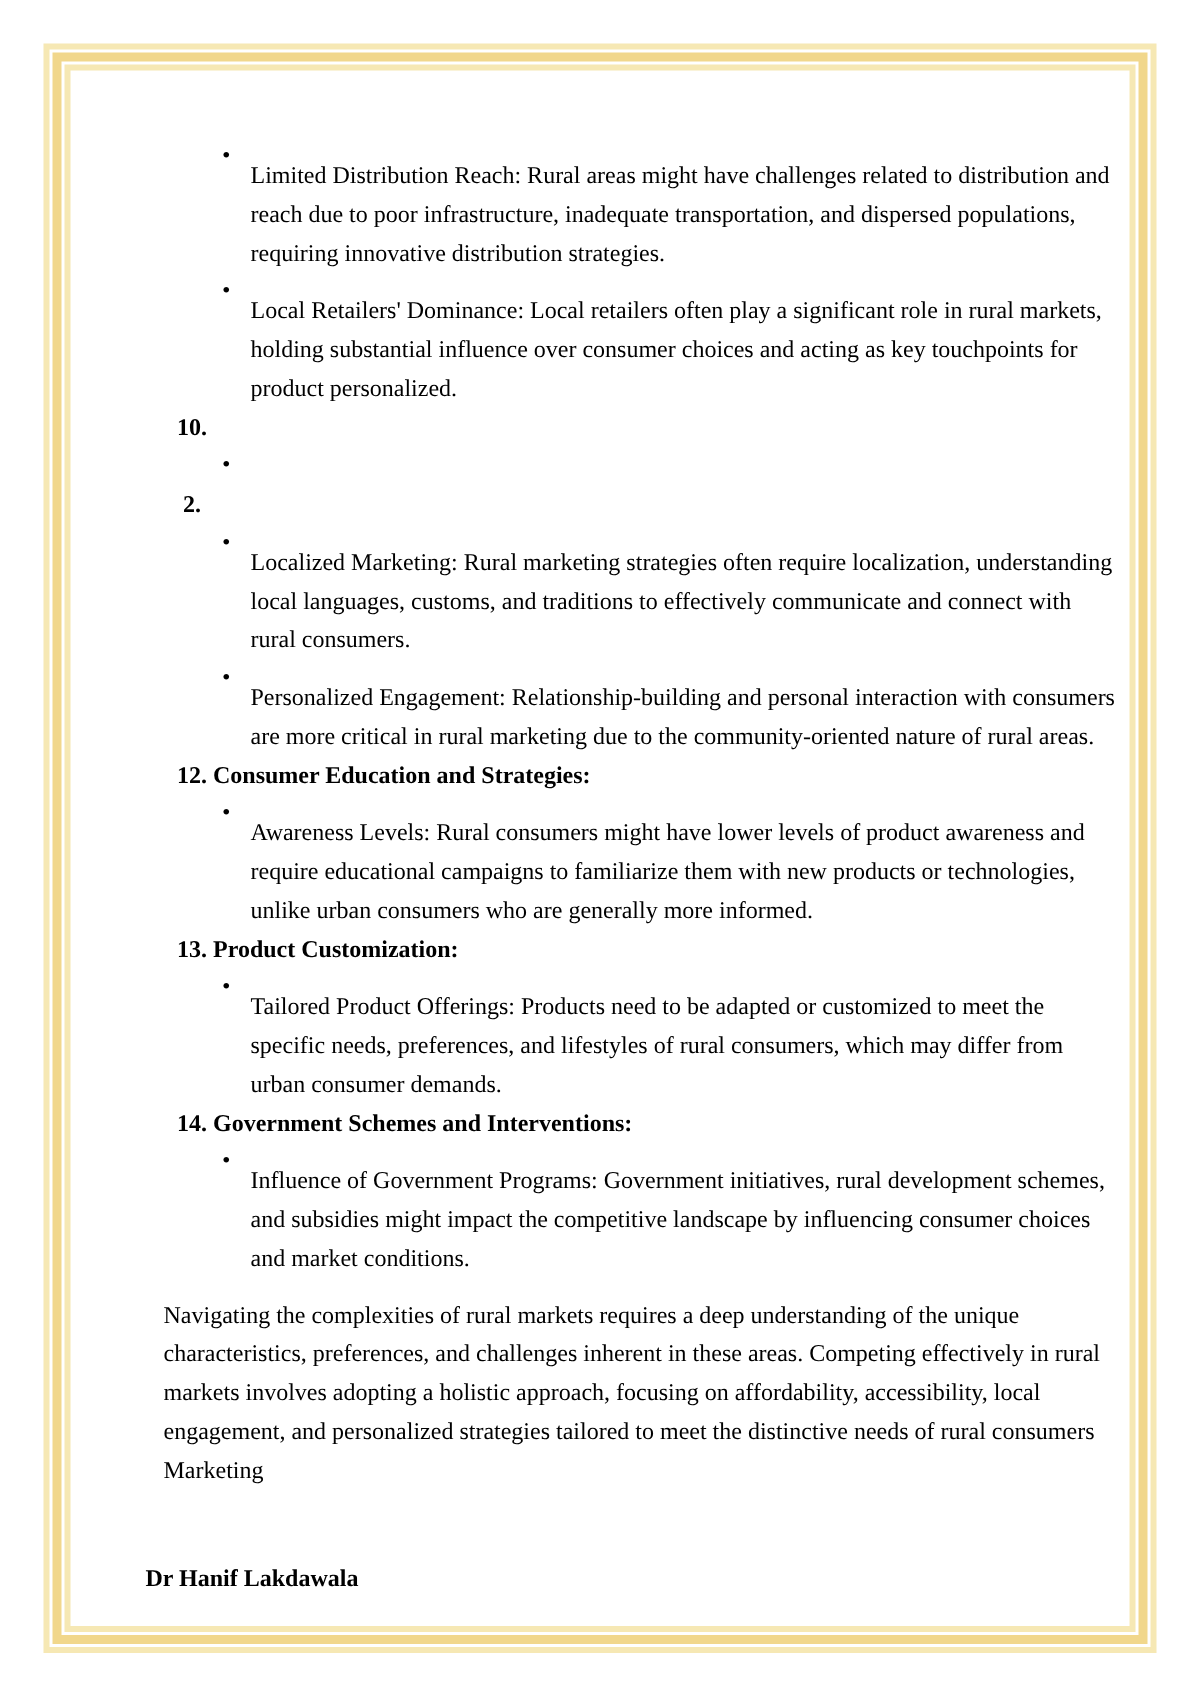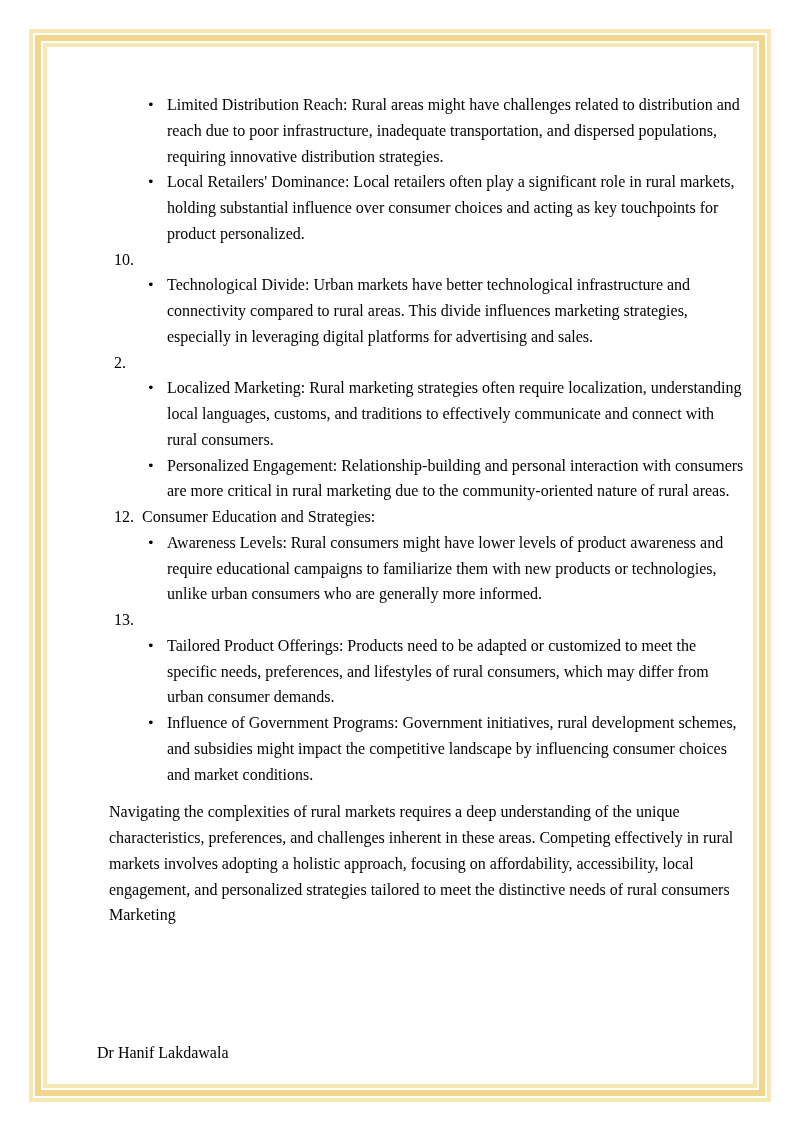--- a/index.html
+++ b/index.html
@@ -28,55 +28,58 @@
 
   .content {
     position: absolute;
     left: 97px;
     right: 97px;
     top: 92px;
     line-height: 25.75px;
   }
   .lines {
     white-space: pre;       
+    margin-top: 13px;
   }
   .bullet-item {
     display: flex;
     align-items: flex-start;
   }
   .bullet-item .marker {
     flex: 0 0 20px;
     margin-left: 50px;
     font-family: "DejaVu Sans", sans-serif;
     font-size: 13px;
     line-height: 25.75px;
   }
   .bullet-item .btext {
     flex: 1 1 auto;
   }
   .section-heading {
     display: flex;
     align-items: flex-start;
-    font-weight: normal;
+    font-weight: bold;
+    text-align: center;
   }
   .section-heading .num {
     flex: 0 0 28px;
     margin-left: 17px;
   }
   .closing {
     margin: 12px;
   }
   .footer {
     position: absolute;
     left: 97px;
     right: 110px;
     top: 1040px;
     display: flex;
     justify-content: space-between;
     line-height: 25.75px;
+    font-weight: bold;
   }
 </style>
 </head>
 <body>
 
 <div class="frame frame-outer"></div>
 <div class="frame frame-mid"></div>
 <div class="frame frame-inner"></div>
 
 <div class="content">
@@ -92,23 +95,20 @@
     <span class="btext lines">Local Retailers' Dominance: Local retailers often play a significant role in rural markets,
 holding substantial influence over consumer choices and acting as key touchpoints for
 product personalized.</span>
   </div>
 
   <div class="section-heading">
     <span class="num">10.</span>
   </div>
   <div class="bullet-item">
     <span class="marker">•</span>
-    <span class="btext lines">Technological Divide: Urban markets have better technological infrastructure and
-connectivity compared to rural areas. This divide influences marketing strategies,
-especially in leveraging digital platforms for advertising and sales.</span>
   </div>
 
   <div class="section-heading">
     <span class="num">2.</span>
   </div>
   <div class="bullet-item">
     <span class="marker">•</span>
     <span class="btext lines">Localized Marketing: Rural marketing strategies often require localization, understanding
 local languages, customs, and traditions to effectively communicate and connect with
 rural consumers.</span>
@@ -125,28 +125,33 @@
   </div>
   <div class="bullet-item">
     <span class="marker">•</span>
     <span class="btext lines">Awareness Levels: Rural consumers might have lower levels of product awareness and
 require educational campaigns to familiarize them with new products or technologies,
 unlike urban consumers who are generally more informed.</span>
   </div>
 
   <div class="section-heading">
     <span class="num">13.</span>
+    <span class="stitle">Product Customization:</span>
   </div>
   <div class="bullet-item">
     <span class="marker">•</span>
     <span class="btext lines">Tailored Product Offerings: Products need to be adapted or customized to meet the
 specific needs, preferences, and lifestyles of rural consumers, which may differ from
 urban consumer demands.</span>
   </div>
 
+  <div class="section-heading">
+    <span class="num">14.</span>
+    <span class="stitle">Government Schemes and Interventions:</span>
+  </div>
   <div class="bullet-item">
     <span class="marker">•</span>
     <span class="btext lines">Influence of Government Programs: Government initiatives, rural development schemes,
 and subsidies might impact the competitive landscape by influencing consumer choices
 and market conditions.</span>
   </div>
 
   <p class="closing lines">Navigating the complexities of rural markets requires a deep understanding of the unique
 characteristics, preferences, and challenges inherent in these areas. Competing effectively in rural
 markets involves adopting a holistic approach, focusing on affordability, accessibility, local

